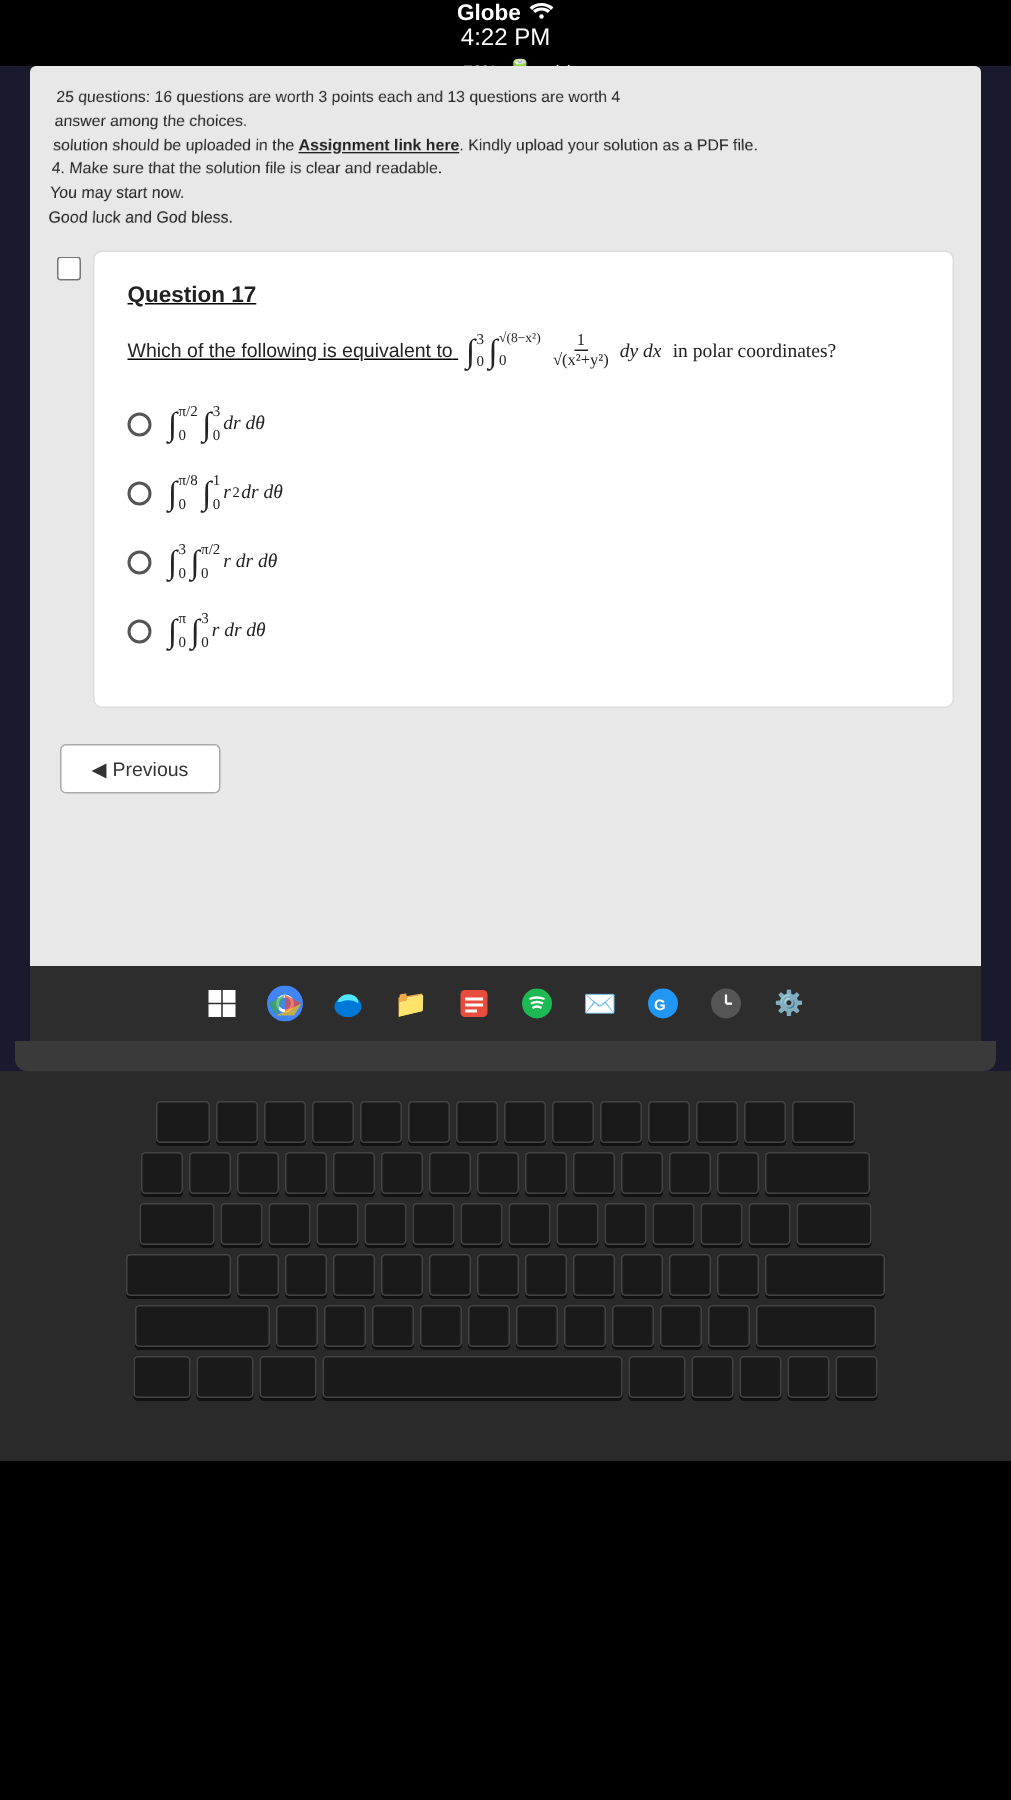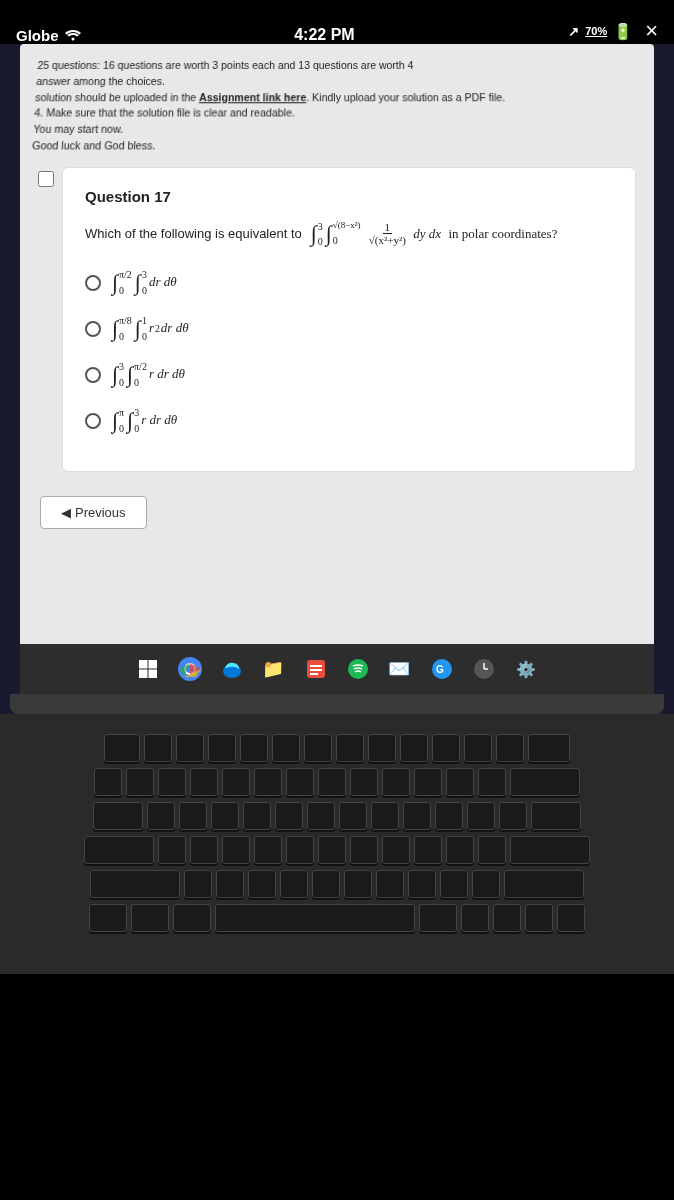--- a/index.html
+++ b/index.html
@@ -11,35 +11,36 @@
       font-family: -apple-system, BlinkMacSystemFont, 'Segoe UI', Arial, sans-serif;
       overflow-x: hidden;
     }
 
     
     .status-bar {
       width: 100%;
       height: 44px;
       background: #000;
       display: flex;
-      align-items: flex-end;
+      align-items: center;
       justify-content: space-between;
       padding: 0 16px;
       color: #fff;
       font-size: 15px;
       font-weight: 600;
+      flex-direction: column;
     }
     .status-left {
       display: flex;
       align-items: center;
       gap: 6px;
     }
     .status-center {
       font-size: 16px;
-      font-weight: 700;
+      font-weight: 400;
     }
     .status-right {
       display: flex;
       align-items: center;
       gap: 6px;
     }
     .close-btn {
       color: #fff;
       font-size: 18px;
       font-weight: 400;
@@ -77,20 +78,21 @@
       text-decoration: underline;
     }
 
     
     .question-card {
       background: #fff;
       border: 1px solid #ddd;
       border-radius: 6px;
       padding: 20px 22px;
       margin-bottom: 16px;
+      text-decoration: underline;
     }
 
     .question-title {
       font-size: 15px;
       font-weight: 700;
       color: #222;
       margin-bottom: 14px;
     }
 
     .question-text {

